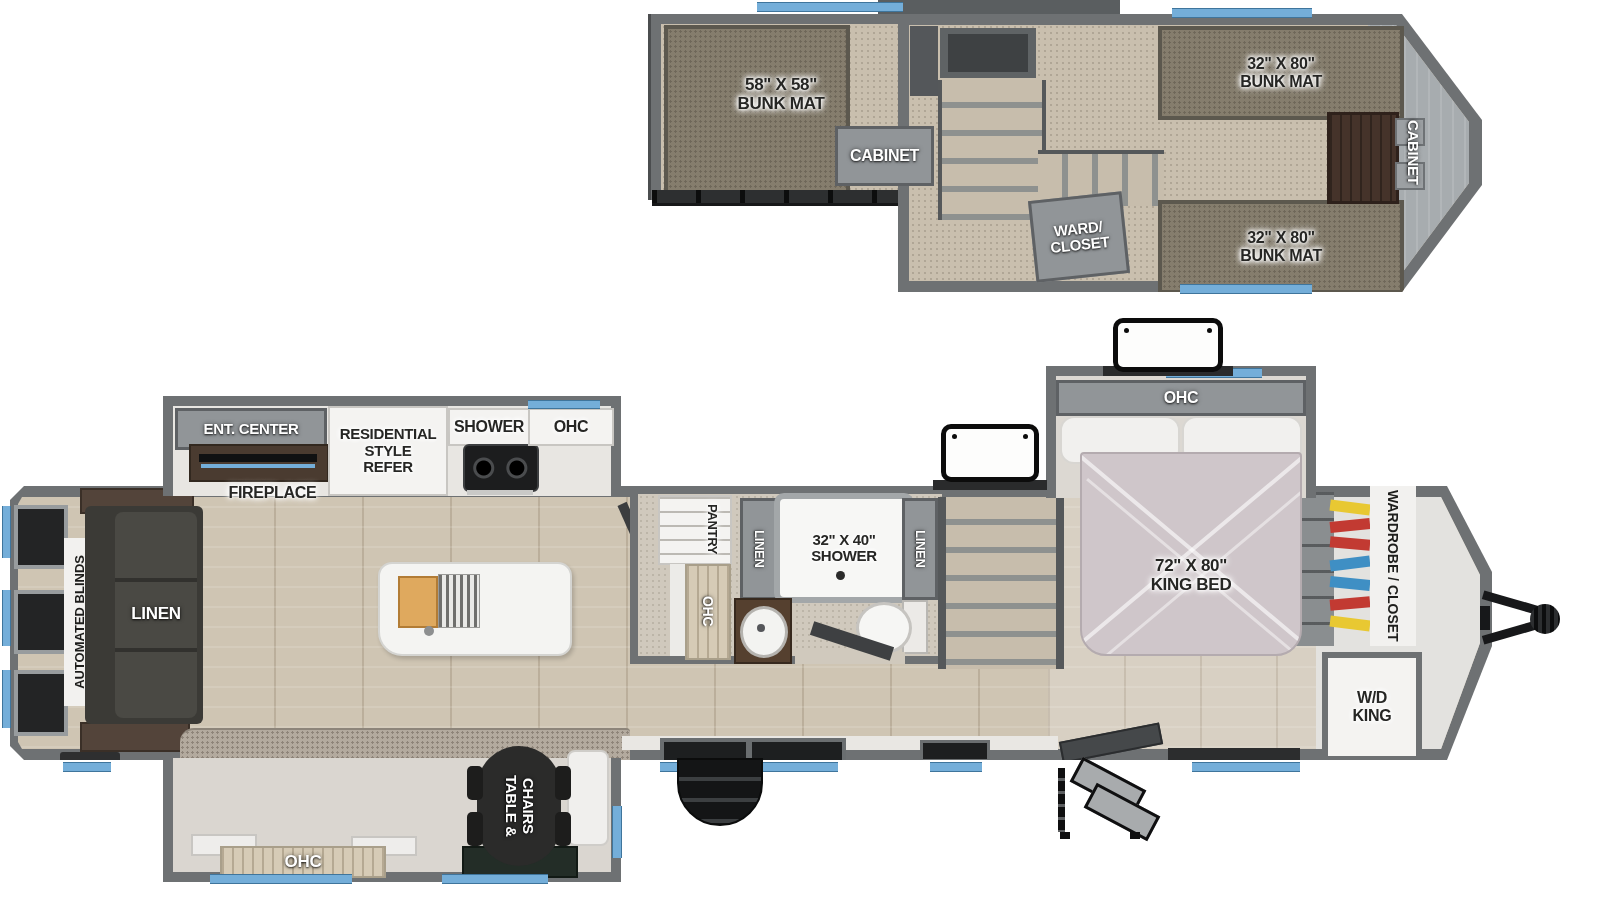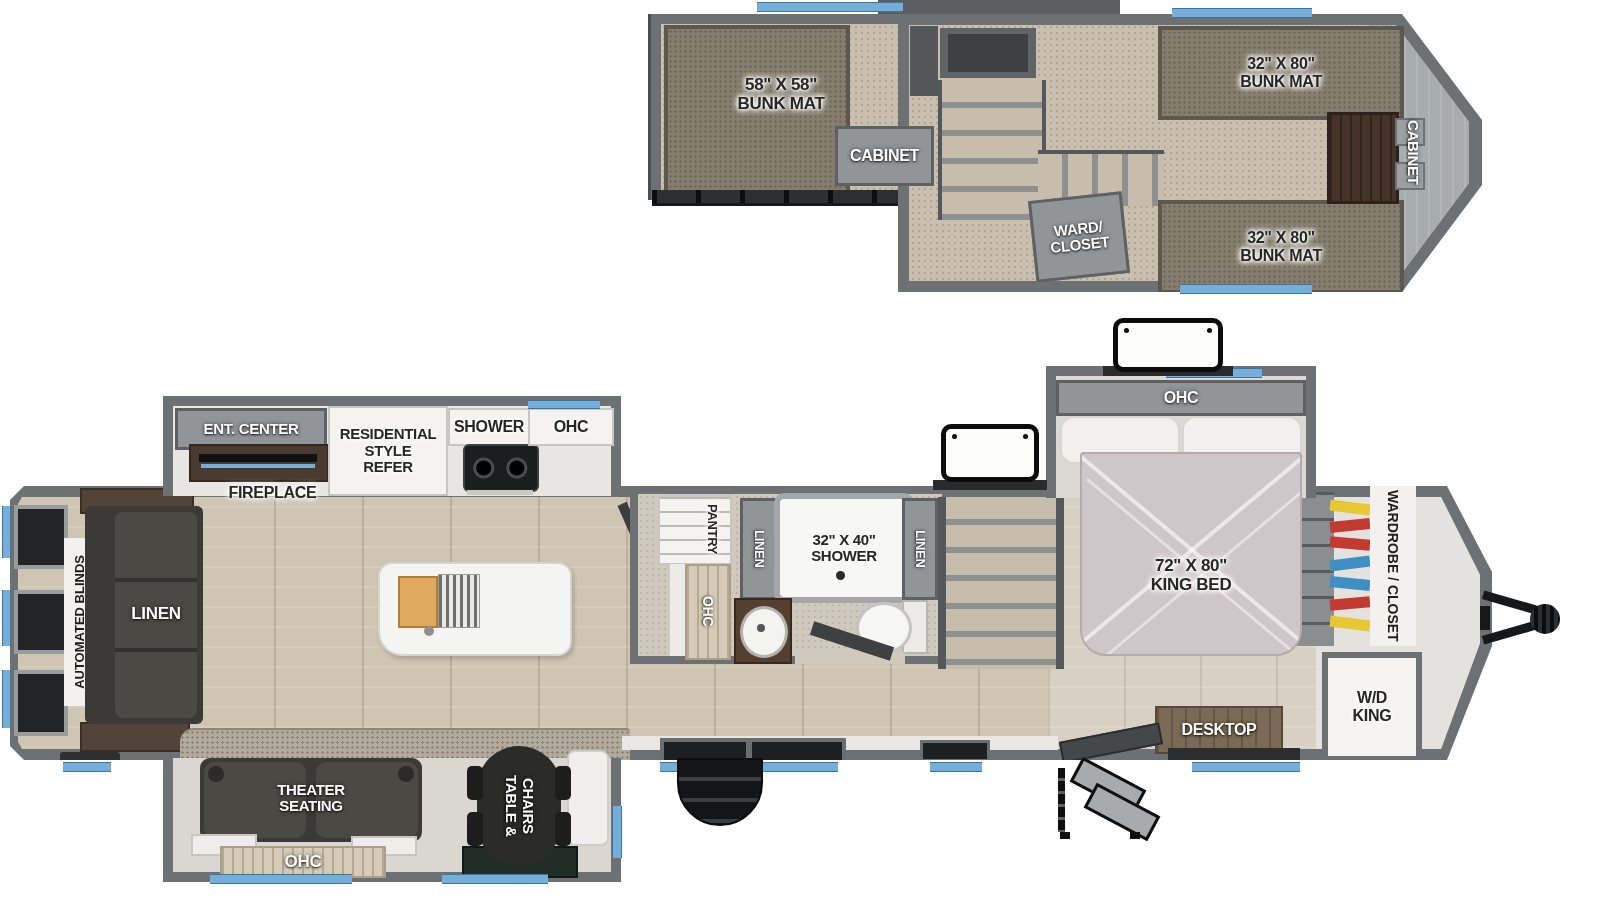--- a/index.html
+++ b/index.html
@@ -200,24 +200,20 @@
     </div>
     <div class="abs cc" style="left:1360px;top:0;width:46px;height:160px;background:#f2f1ef;">
       <div class="vrl" style="font-weight:bold;font-size:14px;color:#1e1e1c;">WARDROBE / CLOSET</div>
     </div>
 
     <div class="abs cc" style="left:1312px;top:166px;width:88px;height:98px;background:var(--white);border:6px solid var(--wall);">
       <div class="lbl" style="font-size:16px;">W/D
 KING</div>
     </div>
 
-    <div class="abs cc" style="left:1145px;top:220px;width:124px;height:44px;background:var(--desk);border:2px solid #564a3a;
-                background-image:repeating-linear-gradient(90deg,rgba(0,0,0,.18) 0 2px,transparent 2px 14px);">
-      <div class="lbl-w" style="font-size:16px;">DESKTOP</div>
-    </div>
     <div class="abs" style="left:1158px;top:262px;width:132px;height:12px;background:#2c2d2e;"></div>
 
     <div class="abs" style="left:1050px;top:246px;width:98px;height:18px;background:#45484a;border:2px solid #2b2d2f;
                 transform:rotate(-11deg);"></div>
   </div>
 
   <div class="abs" style="left:163px;top:396px;width:458px;height:100px;background:#e8e6e2;
               border-left:10px solid var(--wall);border-right:10px solid var(--wall);border-top:10px solid var(--wall);box-sizing:border-box;">
     <div class="abs gray-box cc" style="left:2px;top:2px;width:146px;height:36px;">
       <div class="lbl-w" style="font-size:15px;">ENT. CENTER</div>
@@ -240,28 +236,20 @@
     <div class="abs" style="left:294px;top:84px;width:66px;height:5px;background:#c9c9c7;"></div>
     <div class="abs white-box cc" style="left:355px;top:2px;width:82px;height:34px;">
       <div class="lbl" style="font-size:16px;">OHC</div>
     </div>
   </div>
   <div class="abs blue" style="left:528px;top:400px;width:72px;height:7px;"></div>
   <div class="abs lbl cc" style="left:205px;top:482px;width:135px;height:22px;font-size:16px;z-index:6;">FIREPLACE</div>
 
   <div class="abs" style="left:163px;top:758px;width:458px;height:124px;background:#dad6d0;
               border-left:10px solid var(--wall);border-right:10px solid var(--wall);border-bottom:10px solid var(--wall);box-sizing:border-box;">
-    <div class="abs" style="left:27px;top:0;width:222px;height:84px;background:#3b3a36;border-radius:10px;">
-      <div class="abs" style="left:4px;top:4px;width:102px;height:76px;background:var(--leather);border-radius:10px;"></div>
-      <div class="abs" style="left:116px;top:4px;width:102px;height:76px;background:var(--leather);border-radius:10px;"></div>
-      <div class="abs" style="left:8px;top:8px;width:16px;height:16px;background:#2c2b28;border-radius:50%;"></div>
-      <div class="abs" style="left:198px;top:8px;width:16px;height:16px;background:#2c2b28;border-radius:50%;"></div>
-      <div class="abs lbl-w cc" style="left:51px;top:18px;width:120px;height:44px;font-size:15px;">THEATER
-SEATING</div>
-    </div>
     <div class="abs" style="left:18px;top:76px;width:62px;height:18px;background:#eeedeb;border:2px solid #c8c6c2;"></div>
     <div class="abs" style="left:178px;top:78px;width:62px;height:16px;background:#eeedeb;border:2px solid #c8c6c2;"></div>
     <div class="abs tanlines cc" style="left:47px;top:88px;width:162px;height:28px;border:2px solid #a99f8a;">
       <div class="lbl-w" style="font-size:17px;">OHC</div>
     </div>
     <div class="abs" style="left:394px;top:-8px;width:38px;height:92px;background:#f0efed;border:2px solid #cfcdc9;border-radius:8px;"></div>
   </div>
   <div class="abs" style="left:462px;top:846px;width:112px;height:28px;background:#232d27;border:2px solid #121a15;"></div>
   <div class="abs" style="left:477px;top:746px;width:84px;height:120px;background:#2b2b2a;border-radius:42px;z-index:5;">
     <div class="abs" style="left:-10px;top:20px;width:16px;height:34px;background:#1d1d1c;border-radius:5px;"></div>

